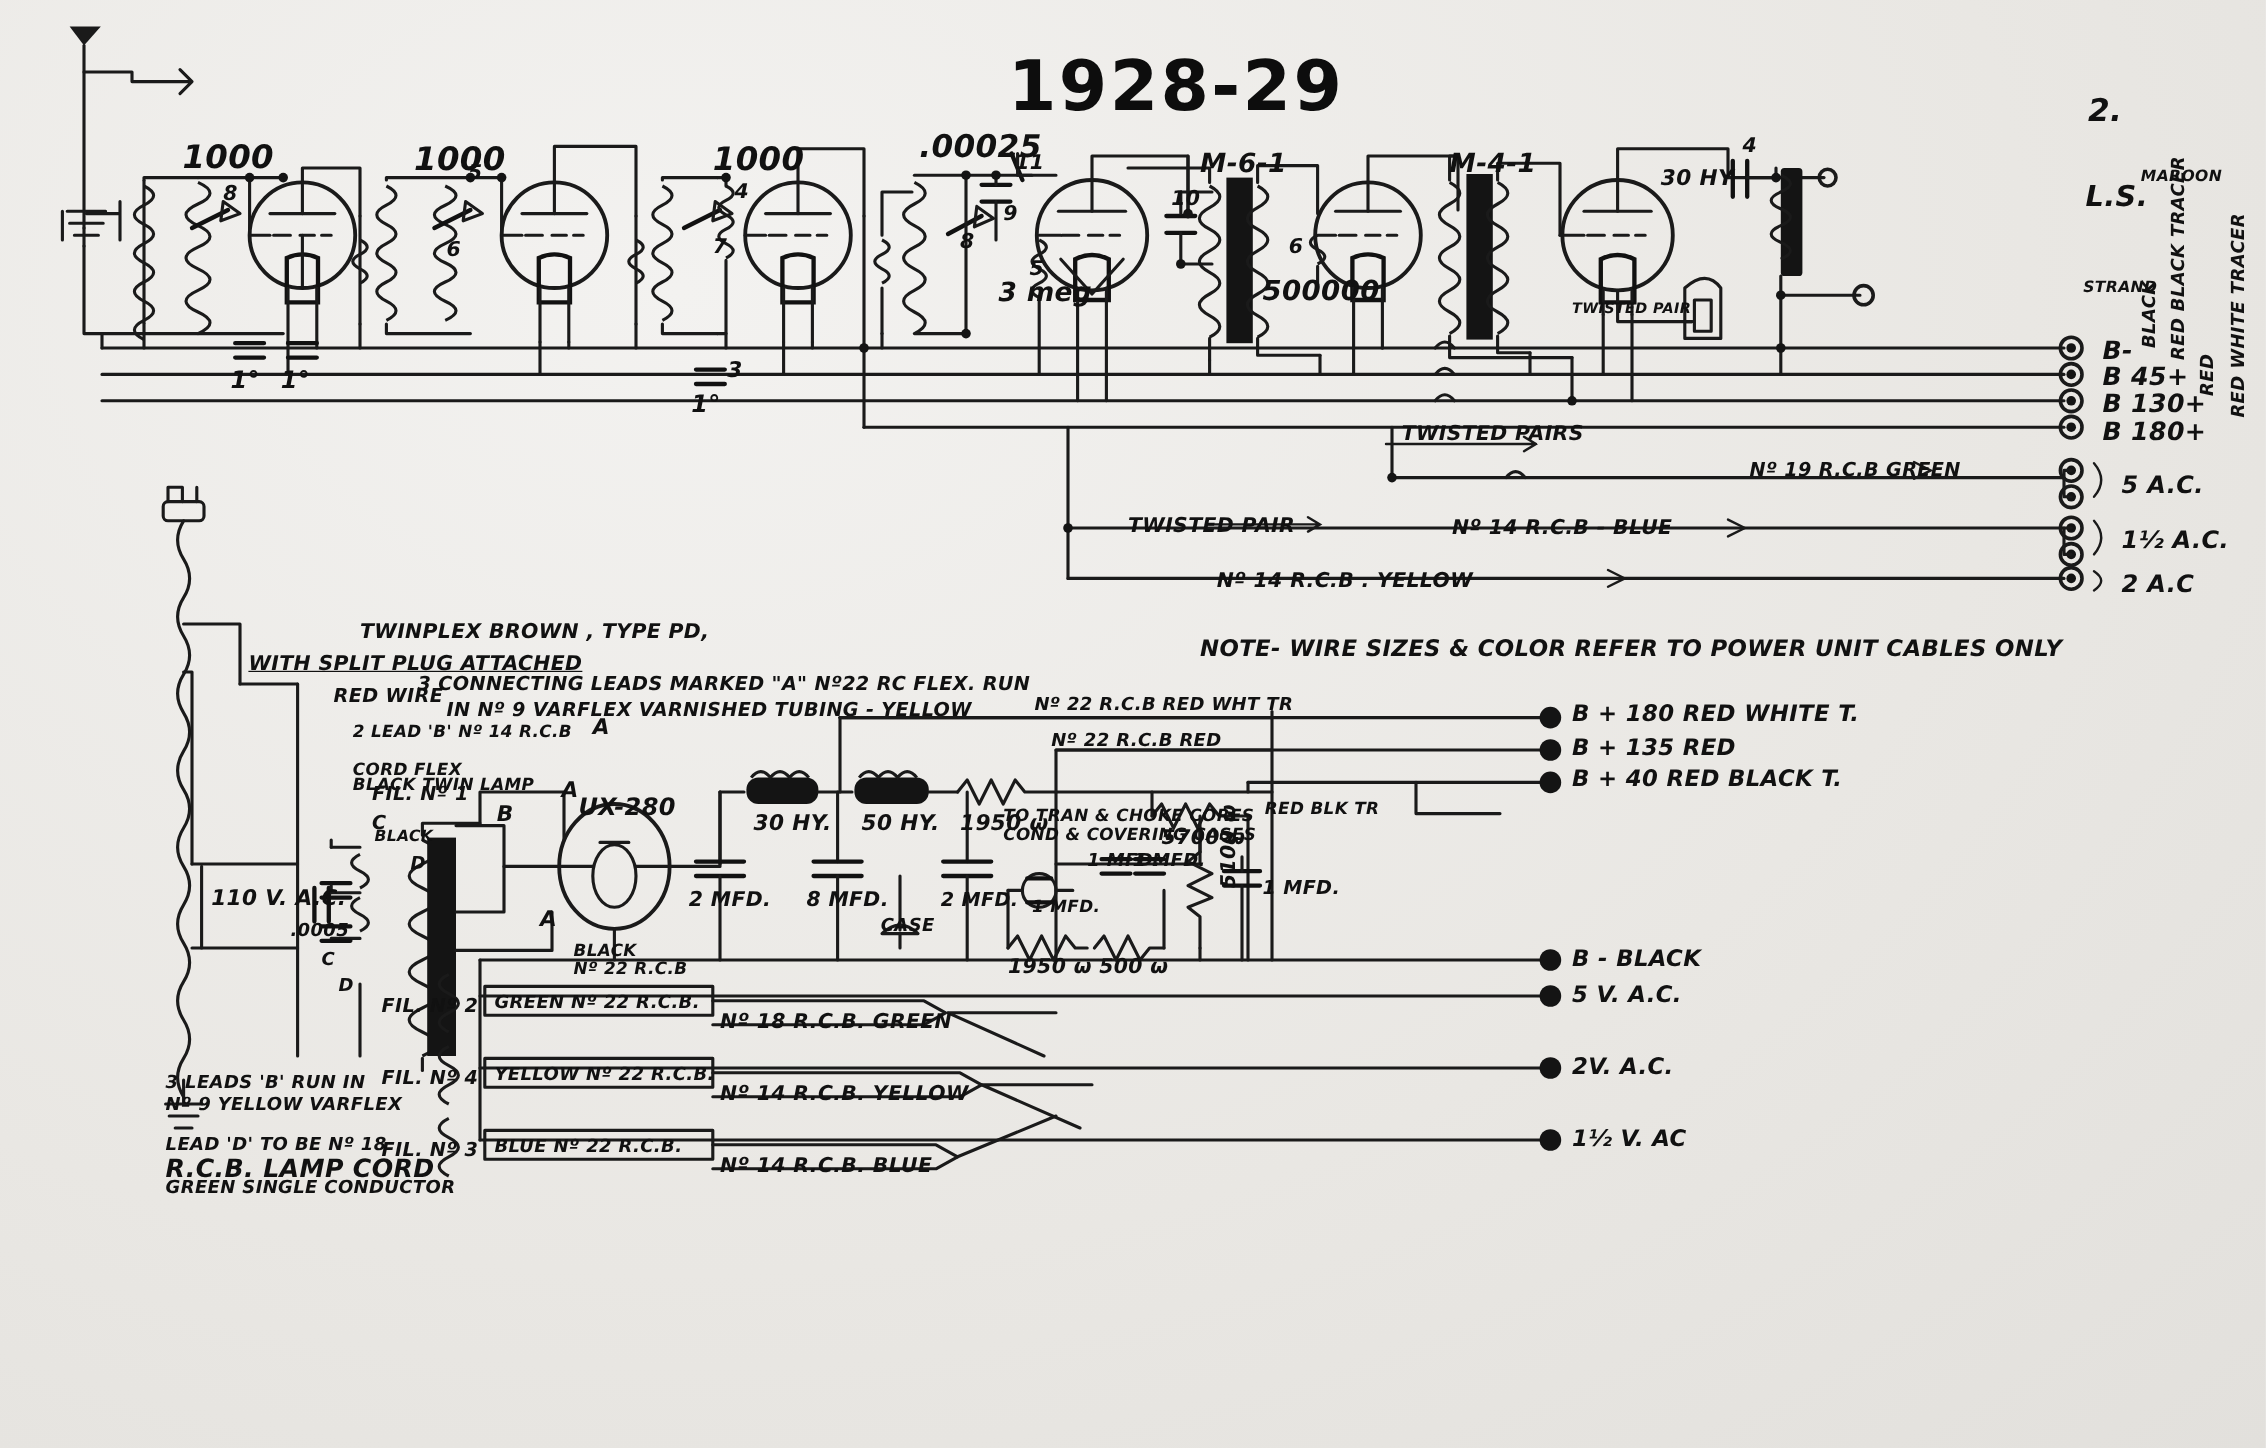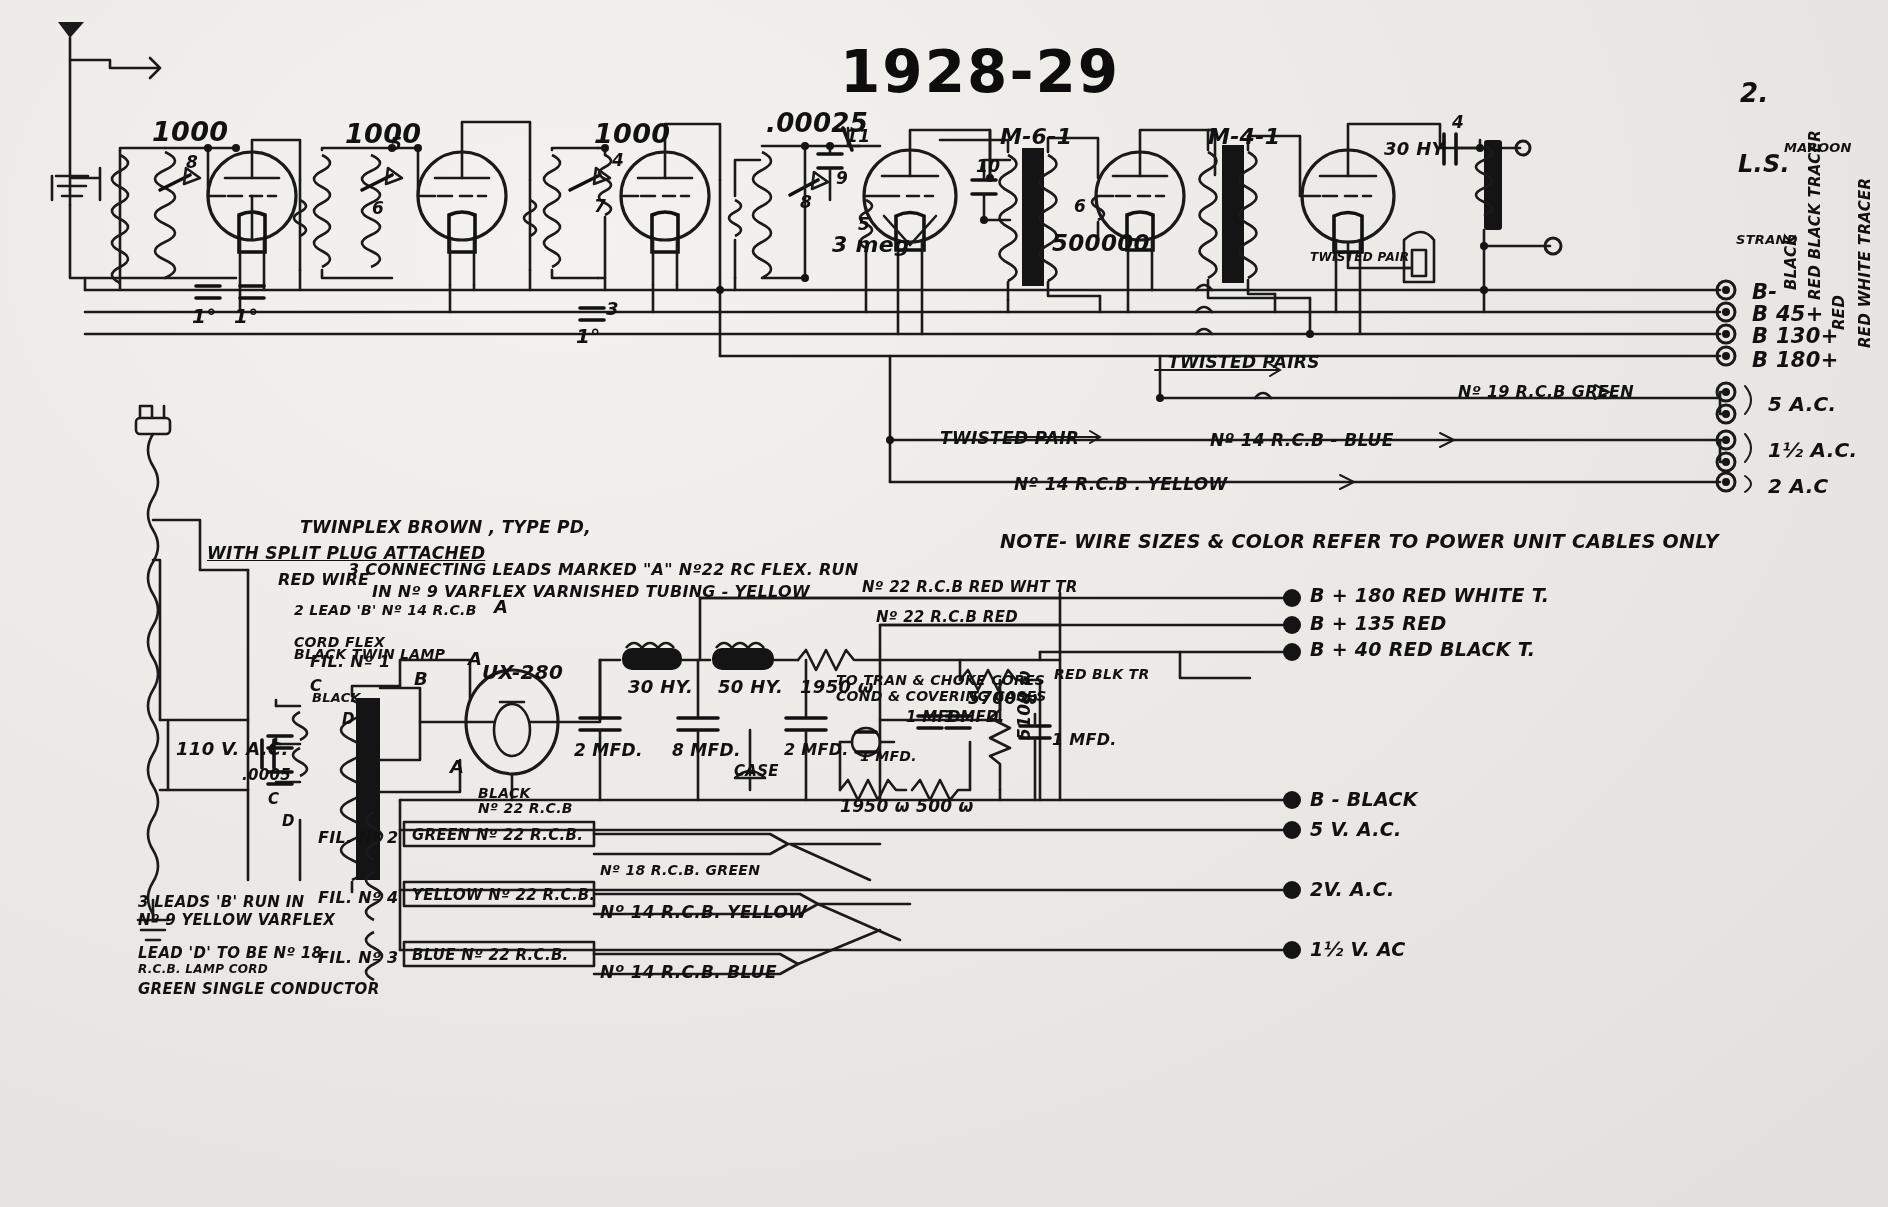--- a/index.html
+++ b/index.html
@@ -622,32 +622,32 @@
   <div class="lbl hand" style="left:282px;top:812px;font-size:15px;">D</div>
   <div class="lbl hand" style="left:312px;top:690px;font-size:13px;">BLACK</div>
 
   <div class="lbl hand" style="left:278px;top:570px;font-size:16px;">RED WIRE</div>
   <div class="lbl hand" style="left:294px;top:602px;font-size:14px;">2 LEAD 'B' Nº 14 R.C.B</div>
   <div class="lbl hand" style="left:294px;top:618px;font-size:14px;margin-top:28px;">BLACK TWIN LAMP</div>
   <div class="lbl hand" style="left:294px;top:634px;font-size:14px;">CORD FLEX</div>
   <div class="lbl hand" style="left:138px;top:893px;font-size:15px;">3 LEADS 'B' RUN IN</div>
   <div class="lbl hand" style="left:138px;top:911px;font-size:15px;">Nº 9 YELLOW VARFLEX</div>
   <div class="lbl hand" style="left:138px;top:944px;font-size:15px;">LEAD 'D' TO BE Nº 18</div>
-  <div class="lbl hand" style="left:138px;top:962px;font-size:12px;">R.C.B. LAMP CORD</div>
+  <div class="lbl hand" style="left:138px;top:962px;font-size:21px;">R.C.B. LAMP CORD</div>
   <div class="lbl hand" style="left:138px;top:980px;font-size:15px;">GREEN SINGLE CONDUCTOR</div>
 
   <div class="lbl hand" style="left:478px;top:786px;font-size:14px;line-height:15px;">
     <span>BLACK</span><br>
     <span>Nº 22 R.C.B</span>
   </div>
   <div class="lbl hand" style="left:412px;top:826px;font-size:15px;">GREEN Nº 22 R.C.B.</div>
   <div class="lbl hand" style="left:412px;top:886px;font-size:15px;">YELLOW Nº 22 R.C.B.</div>
   <div class="lbl hand" style="left:412px;top:946px;font-size:15px;">BLUE Nº 22 R.C.B.</div>
 
-  <div class="lbl hand" style="left:600px;top:842px;font-size:14px;margin-top:20px;">Nº 18 R.C.B. GREEN</div>
+  <div class="lbl hand" style="left:600px;top:842px;font-size:17px;">Nº 18 R.C.B. GREEN</div>
   <div class="lbl hand" style="left:600px;top:902px;font-size:17px;">Nº 14 R.C.B. YELLOW</div>
   <div class="lbl hand" style="left:600px;top:962px;font-size:17px;">Nº 14 R.C.B. BLUE</div>
 
   <div class="lbl hand" style="left:862px;top:578px;font-size:15px;">Nº 22 R.C.B   RED WHT TR</div>
   <div class="lbl hand" style="left:876px;top:608px;font-size:15px;">Nº 22 R.C.B   RED</div>
   <div class="lbl hand" style="left:1054px;top:666px;font-size:14px;">RED BLK TR</div>
 
   <div class="lbl hand" style="left:1310px;top:584px;font-size:19px;">B + 180 RED WHITE T.</div>
   <div class="lbl hand" style="left:1310px;top:612px;font-size:19px;">B + 135 RED</div>
   <div class="lbl hand" style="left:1310px;top:638px;font-size:19px;">B + 40 RED BLACK T.</div>

